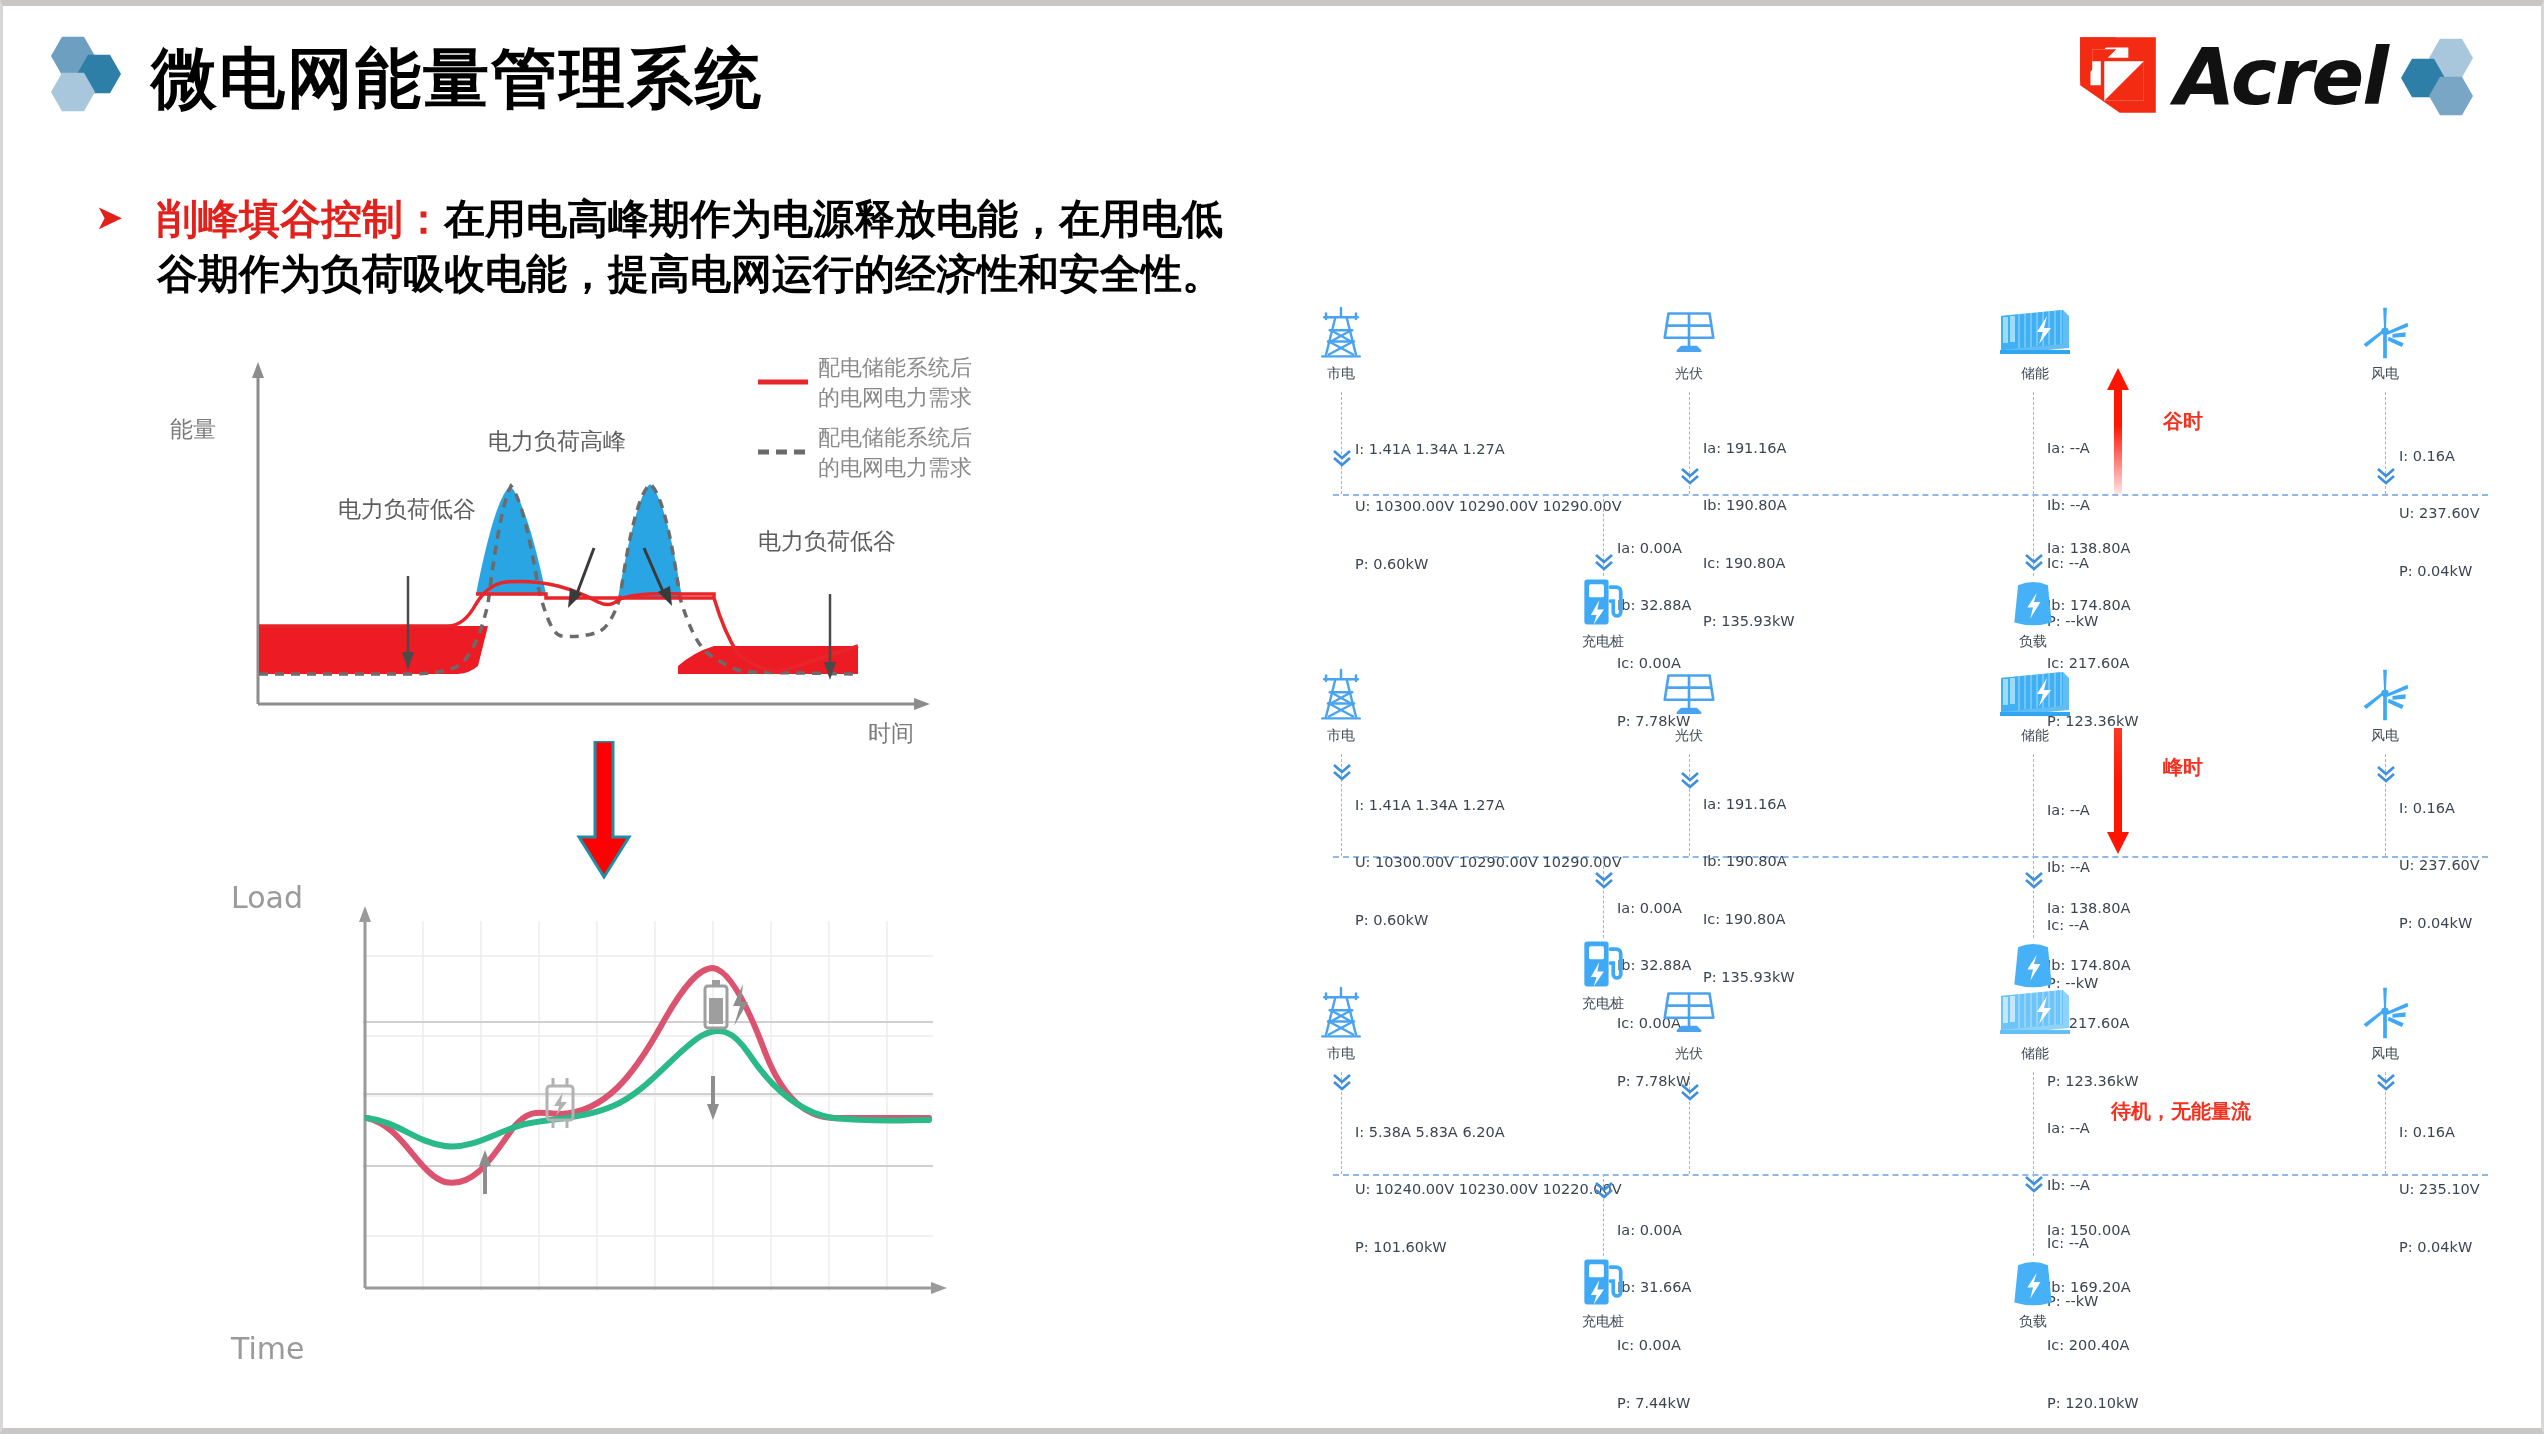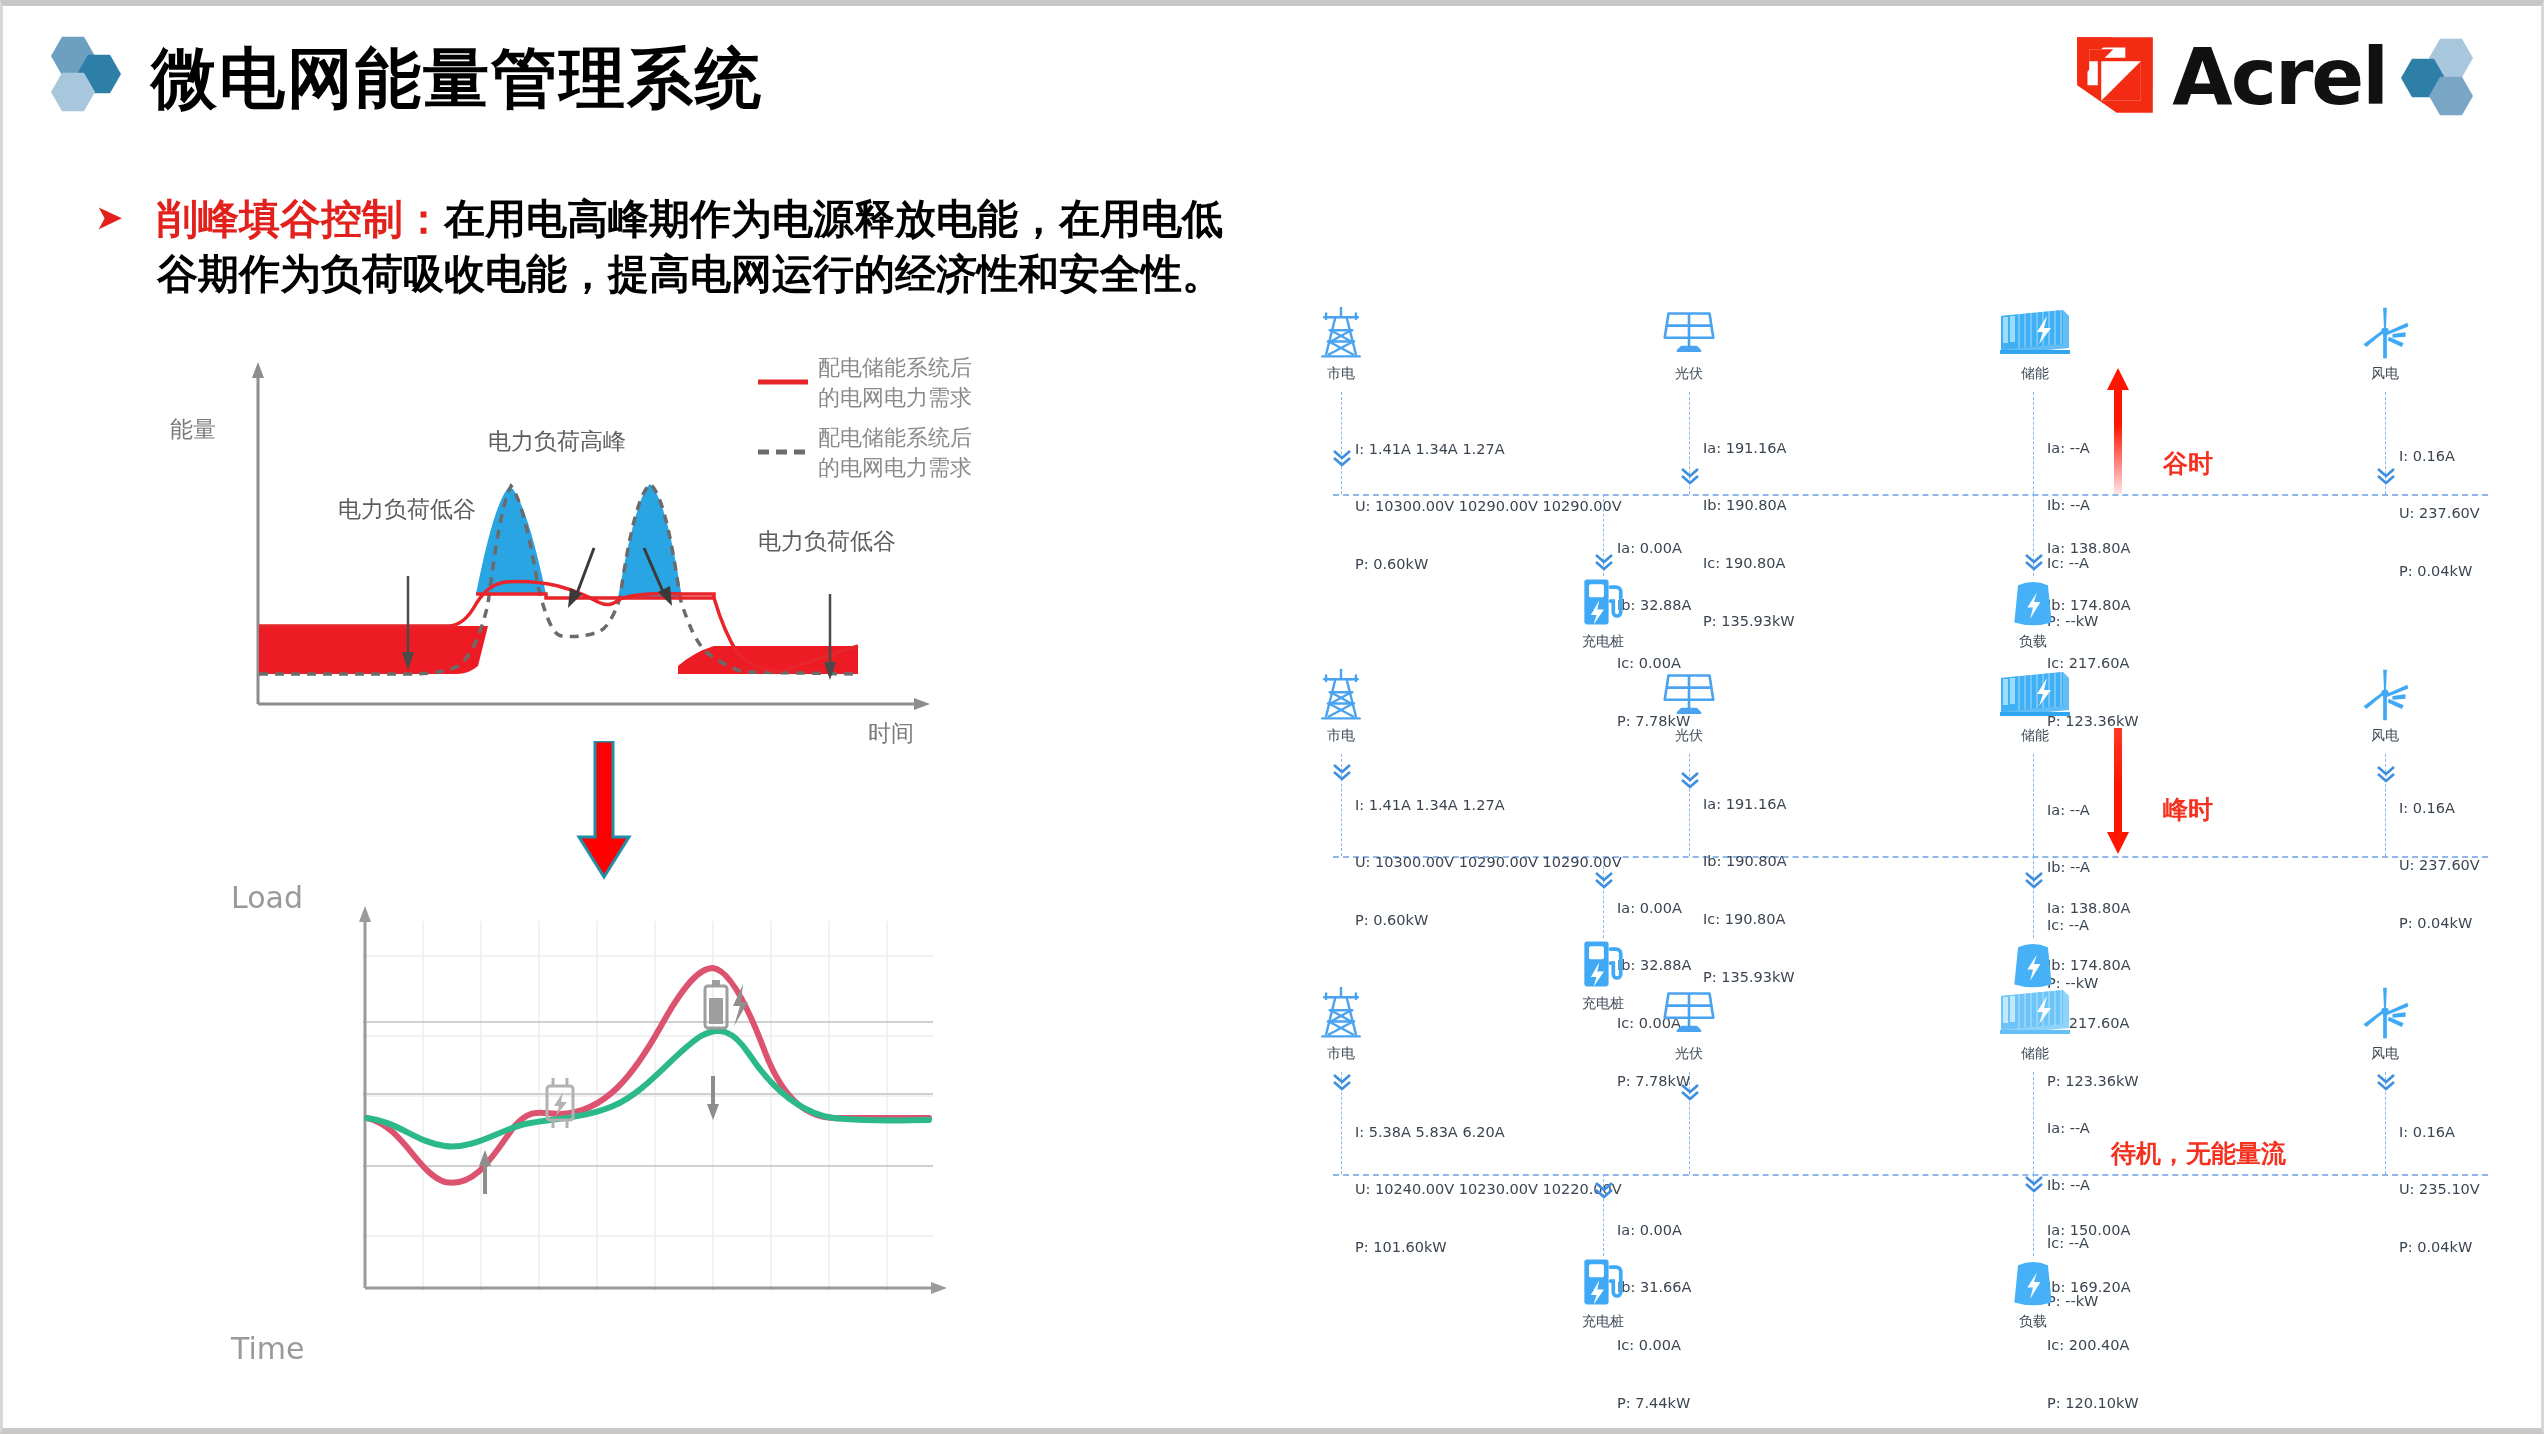--- a/index.html
+++ b/index.html
@@ -35,21 +35,21 @@
     font-size:66px;font-weight:bold;color:#000000;
     letter-spacing:2px;
     font-family:"DejaVu Sans","Liberation Sans",sans-serif;
     white-space:nowrap;
   }
   .brand{
     position:absolute;right:62px;top:26px;
     display:flex;align-items:center;gap:14px;
   }
   .brand-word{
-    font-size:78px;font-weight:bold;color:#111;
+    font-size:78px;font-weight:bold;font-style:italic;color:#111;
     font-family:"DejaVu Sans","Liberation Sans",sans-serif;
     letter-spacing:-2px;line-height:78px;text-align:right;
   }
 
   
   .bullet-row{position:absolute;left:92px;top:186px;width:1250px;}
   .bullet-arrow{
     position:absolute;left:0;top:8px;
     color:#e2211c;font-size:34px;line-height:34px;font-weight:bold;
   }
@@ -97,22 +97,22 @@
     font-family:"DejaVu Sans","Liberation Sans",sans-serif;white-space:pre;
   }
   .vline{
     position:absolute;width:0;border-left:1.5px dashed #8fb7e8;
   }
   .busline{
     position:absolute;height:0;border-top:2px dashed #8fb7e8;
   }
   .chev{position:absolute;width:22px;height:20px;}
   .tagtxt{
-    position:absolute;color:#f4301f;font-weight:bold;font-size:25px;
-    font-family:"DejaVu Sans","Liberation Sans",sans-serif;white-space:nowrap;margin-top:39px;
+    position:absolute;color:#f4301f;font-weight:bold;font-size:20px;
+    font-family:"DejaVu Sans","Liberation Sans",sans-serif;white-space:nowrap;
   }
   .redarrow{position:absolute;width:26px;height:105px;}
 </style>
 </head>
 <body>
 
 <div class="slide">
 
   <div class="hex-group" style="left:48px;top:30px;width:78px;height:78px;">
     <div class="hex" style="left:0px;top:0px;width:44px;height:40px;">

